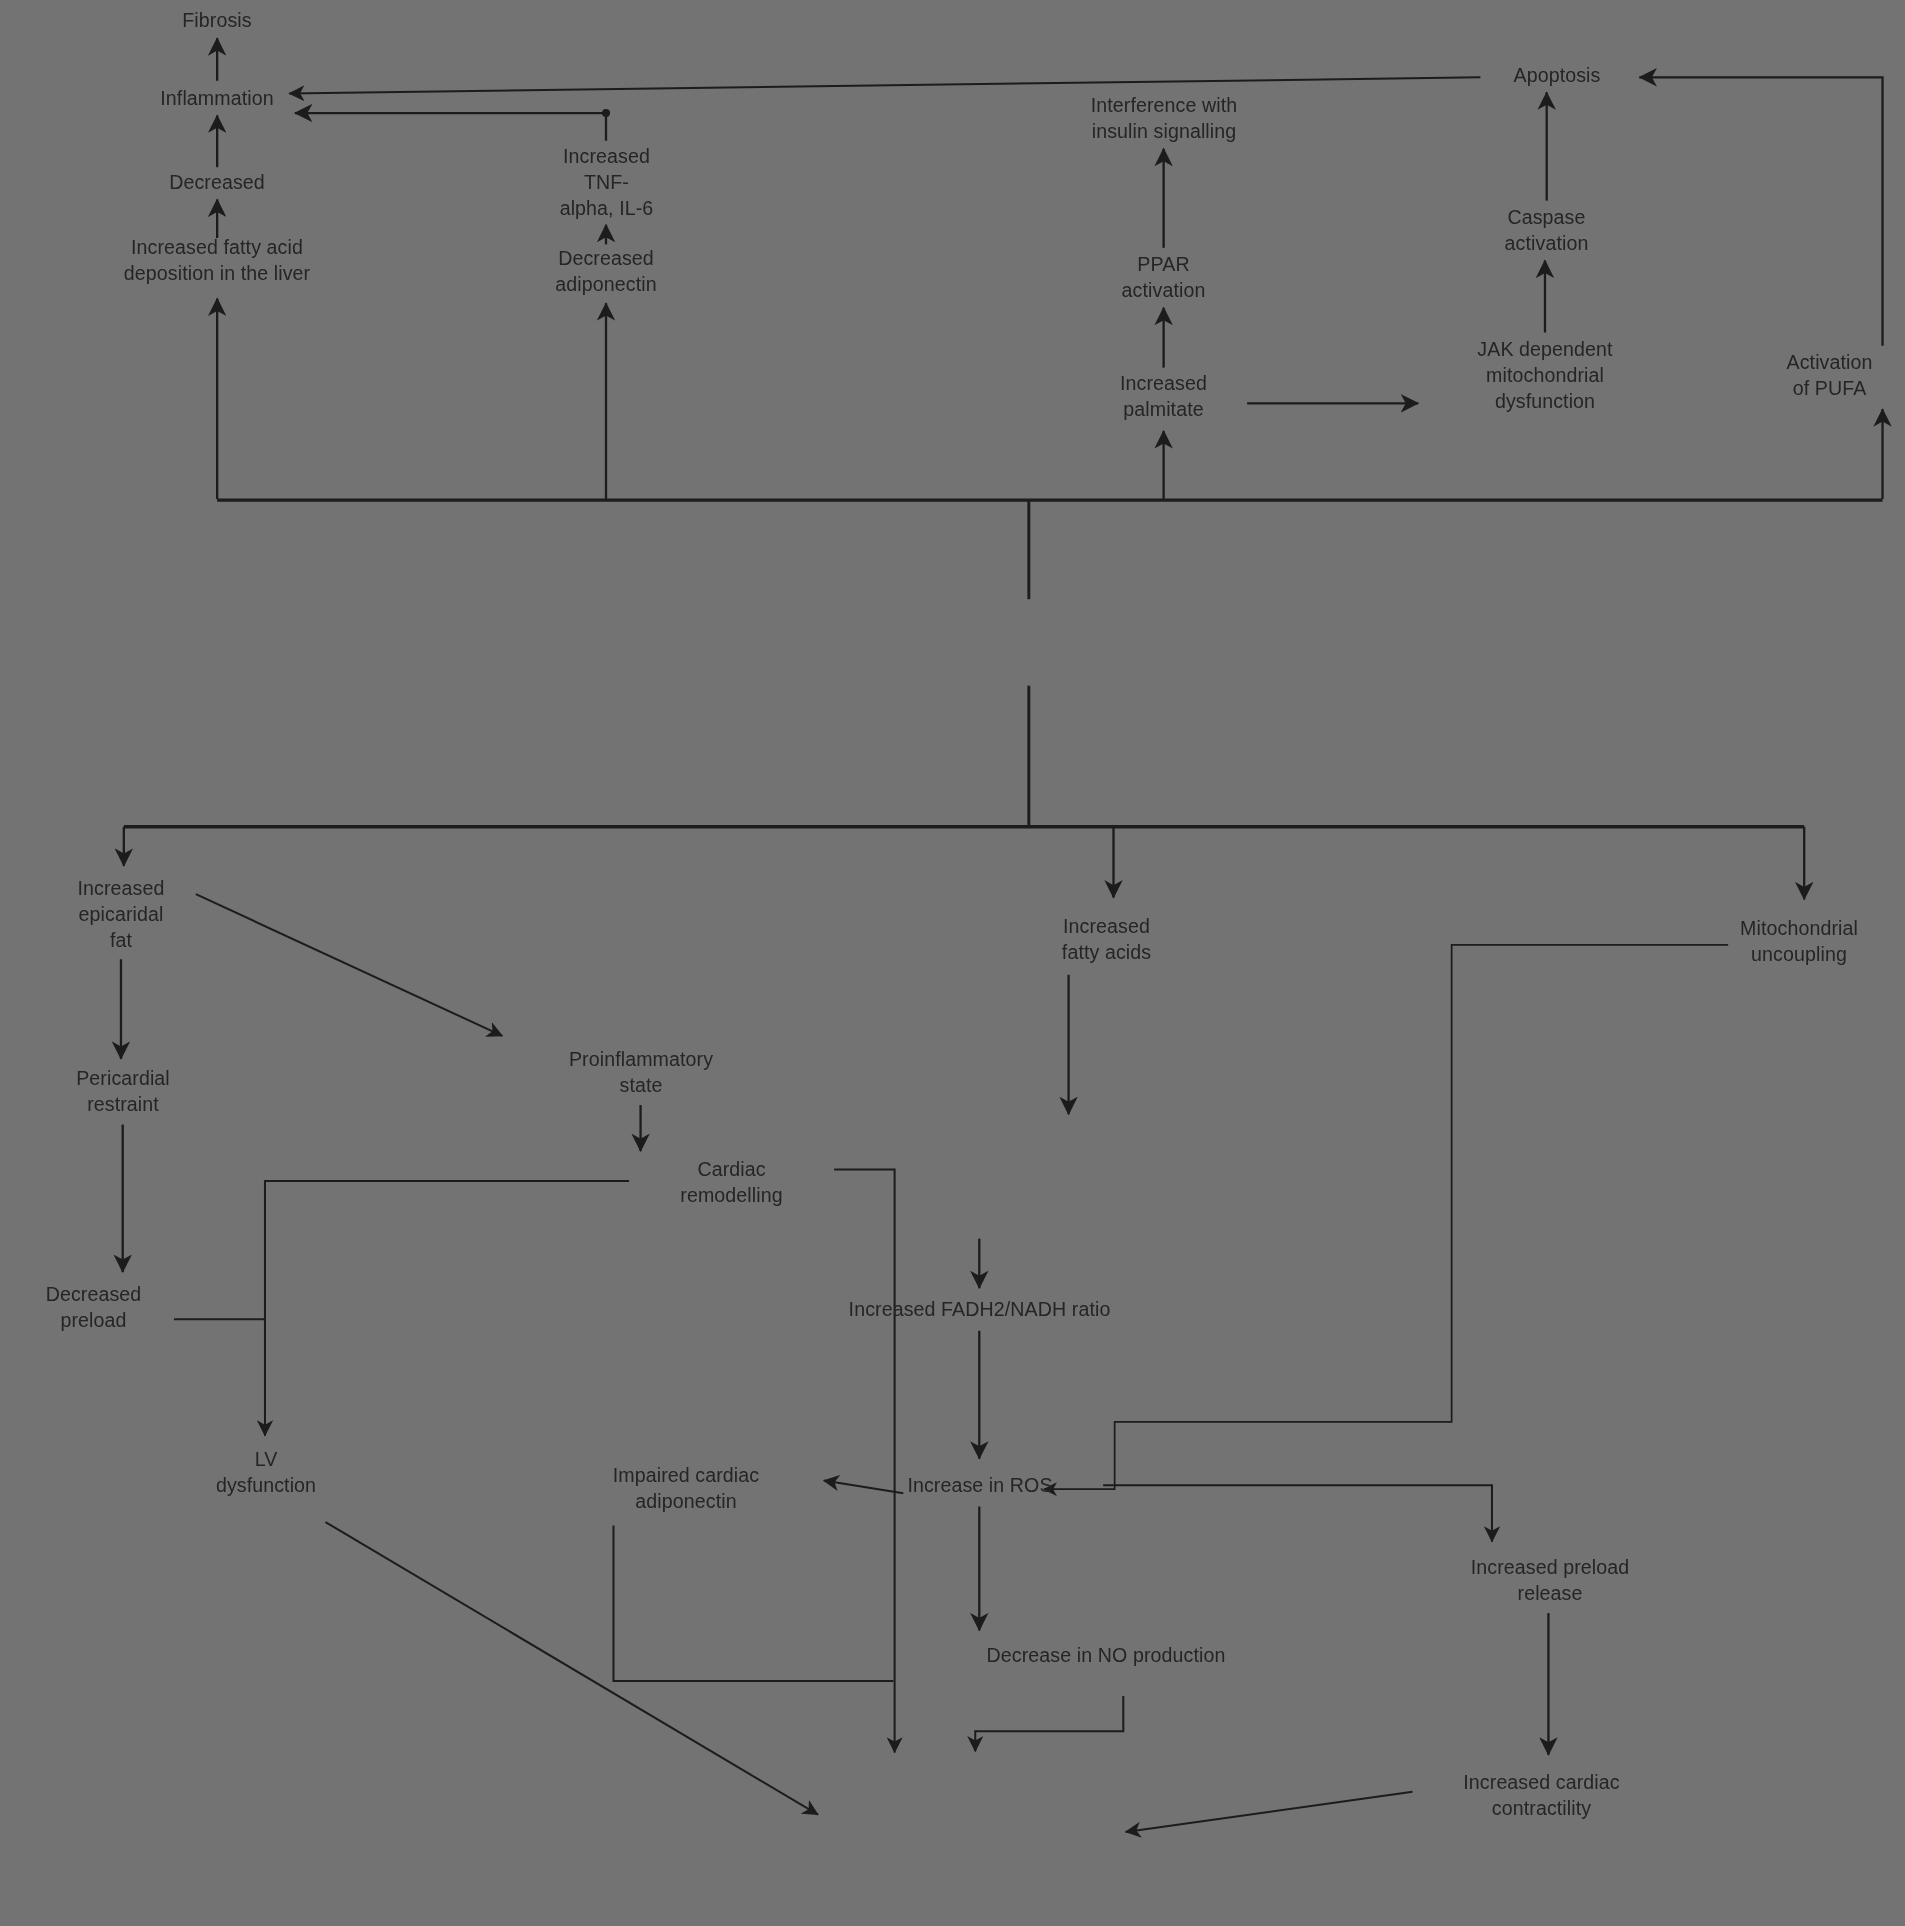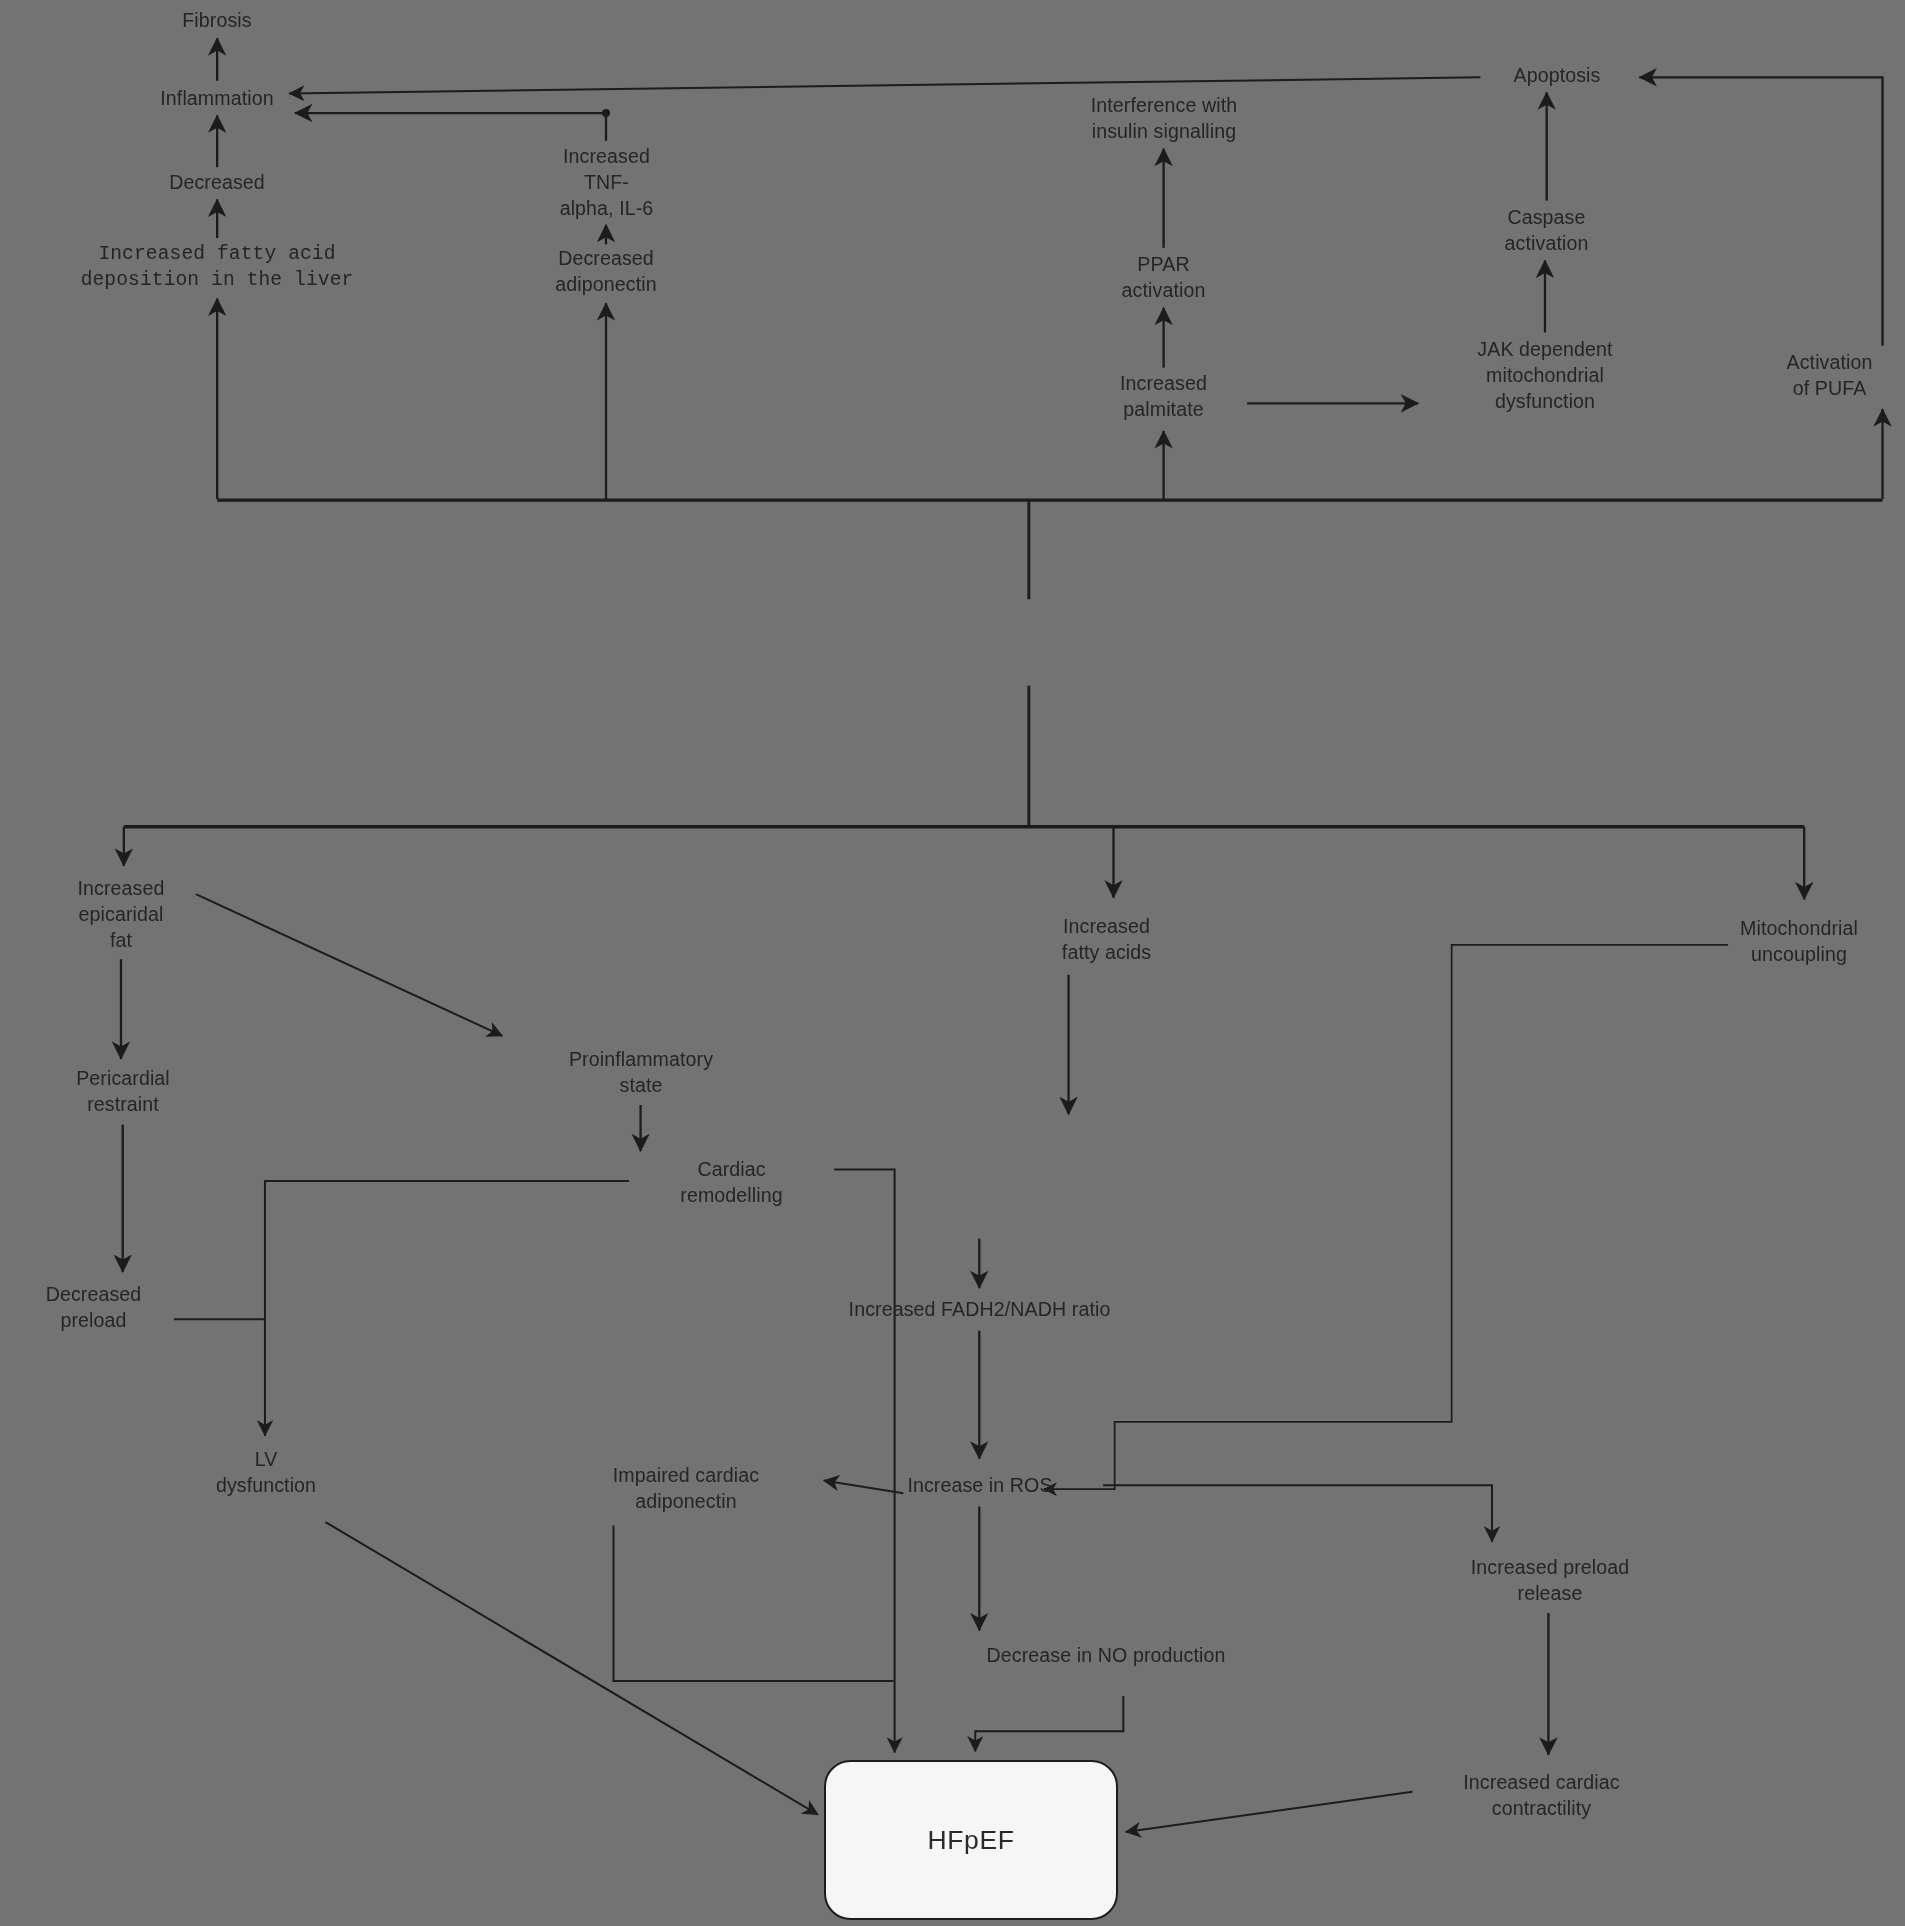--- a/index.html
+++ b/index.html
@@ -114,21 +114,21 @@
 
       <line x1="2688" y1="2800" x2="2688" y2="3046" marker-end="url(#ah)"></line>
       <line x1="2452" y1="3110" x2="1954" y2="3180" stroke-width="3.5" marker-end="url(#ah)"></line>
     </g>
   </svg>
 
   <div id="labels">
       <div class="lbl" style="left: 142px; top: 7px; width: 150px;">Fibrosis</div>
       <div class="lbl" style="left: 122px; top: 85px; width: 190px;">Inflammation</div>
       <div class="lbl" style="left: 142px; top: 169px; width: 150px;">Decreased</div>
-      <div class="lbl" style="left: 73px; top: 241px; width: 288px; font-family: Liberation Mono, monospace;">Increased fatty acid
+      <div class="lbl" style="left: 73px; top: 234px; width: 288px;">Increased fatty acid
 deposition in the liver</div>
       <div class="lbl" style="left: 520px; top: 143px; width: 173px;">Increased
 TNF-
 alpha, IL-6</div>
       <div class="lbl" style="left: 511px; top: 245px; width: 190px;">Decreased
 adiponectin</div>
       <div class="lbl" style="left: 1037px; top: 92px; width: 254px;">Interference with
 insulin signalling</div>
       <div class="lbl" style="left: 1083px; top: 251px; width: 161px;">PPAR
 activation</div>
@@ -165,18 +165,15 @@
       <div class="lbl" style="left: 1423px; top: 1554px; width: 254px;">Increased preload
 release</div>
       <div class="lbl" style="left: 1406px; top: 1769px; width: 271px;">Increased cardiac
 contractility</div>
       <div class="lbl" style="left: 1698px; top: 915px; width: 202px;">Mitochondrial
 uncoupling</div>
     </div>
 
 
 
-  <div id="hfpef-box" class="node-box">
-    <span class="box-label">HFpEF</span>
-  </div>
 
 </div>
 
 
 </body></html>

